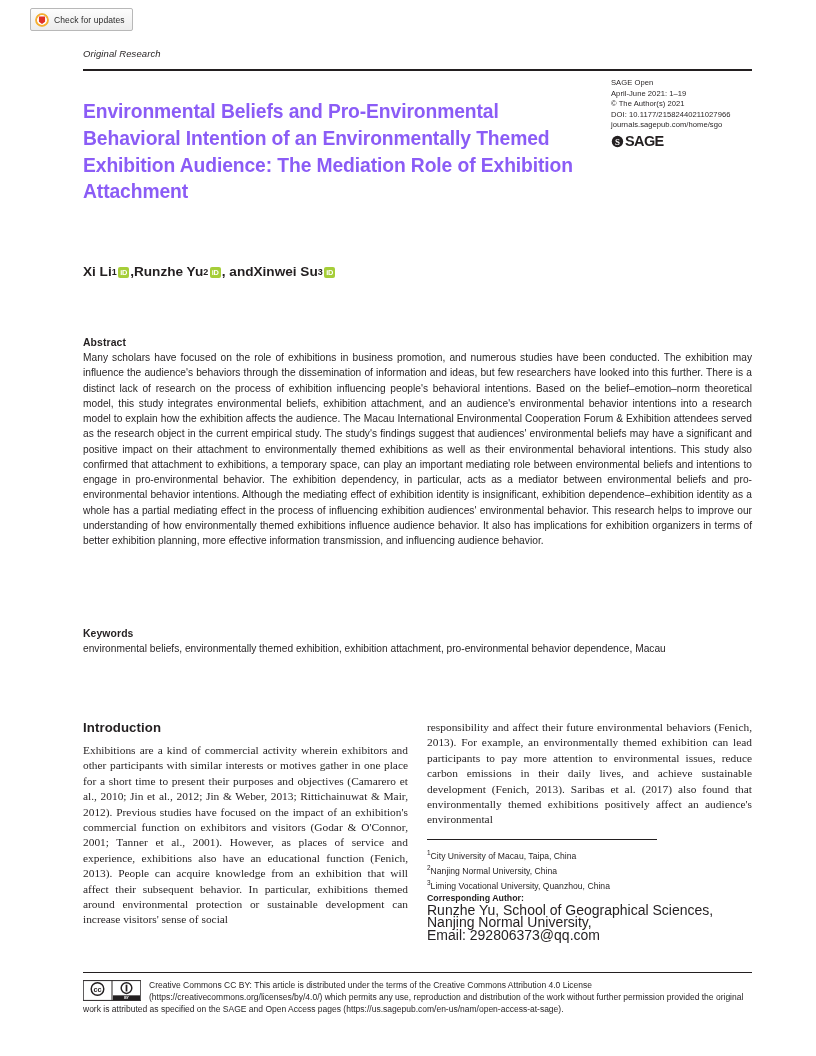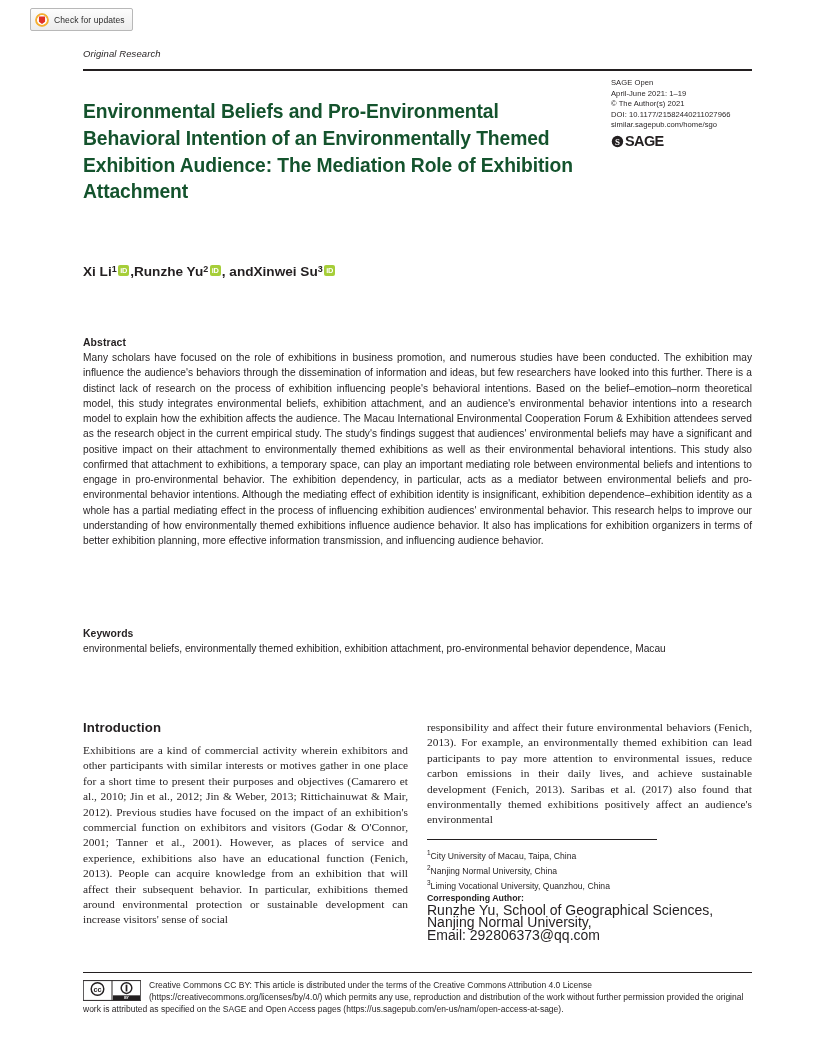--- a/index.html
+++ b/index.html
@@ -70,21 +70,21 @@
 
   
   .title {
     position: absolute;
     left: 83px;
     top: 86px;
     width: 500px;
     font-size: 19.3px;
     font-weight: bold;
     line-height: 26.8px;
-    color: #14532d;
+    color: #8b5cf6;
     letter-spacing: -0.1px;
   }
 
   
   .journal-meta {
     position: absolute;
     left: 611px;
     top: 78px;
     width: 150px;
     font-size: 7.6px;
@@ -110,21 +110,21 @@
   
   .authors {
     position: absolute;
     left: 83px;
     top: 264px;
     font-size: 13.6px;
     font-weight: bold;
     color: #231f20;
     letter-spacing: 0px;
     display: flex;
-    align-items: flex-start;
+    align-items: center;
     white-space: nowrap;
   }
   .authors sup { font-size: 9px; vertical-align: super; }
   .orcid {
     display: inline-block;
     width: 11px;
     height: 11px;
     background: #a6ce39;
     border-radius: 2px;
     position: relative;
@@ -277,21 +277,21 @@
   <div class="running-head">Original Research</div>
   <div class="rule-top"></div>
 
   <h1 class="title">Environmental Beliefs and Pro-Environmental Behavioral Intention of an Environmentally Themed Exhibition Audience: The Mediation Role of Exhibition Attachment</h1>
 
   <div class="journal-meta">
     <div>SAGE Open</div>
     <div>April-June 2021: 1–19</div>
     <div>© The Author(s) 2021</div>
     <div>DOI: 10.1177/21582440211027966</div>
-    <div>similar.sagepub.com/home/sgo</div>
+    <div>journals.sagepub.com/home/sgo</div>
     <div class="sage-logo">
       <svg class="sage-mark" viewBox="0 0 32 32">
         <circle cx="16" cy="16" r="14" fill="#231f20"></circle>
         <text x="16" y="24" font-family="Liberation Serif, serif" font-size="22" font-weight="bold" fill="#ffffff" text-anchor="middle">S</text>
       </svg>
       <span class="sage-word">SAGE</span>
     </div>
   </div>
 
   <div class="authors">

